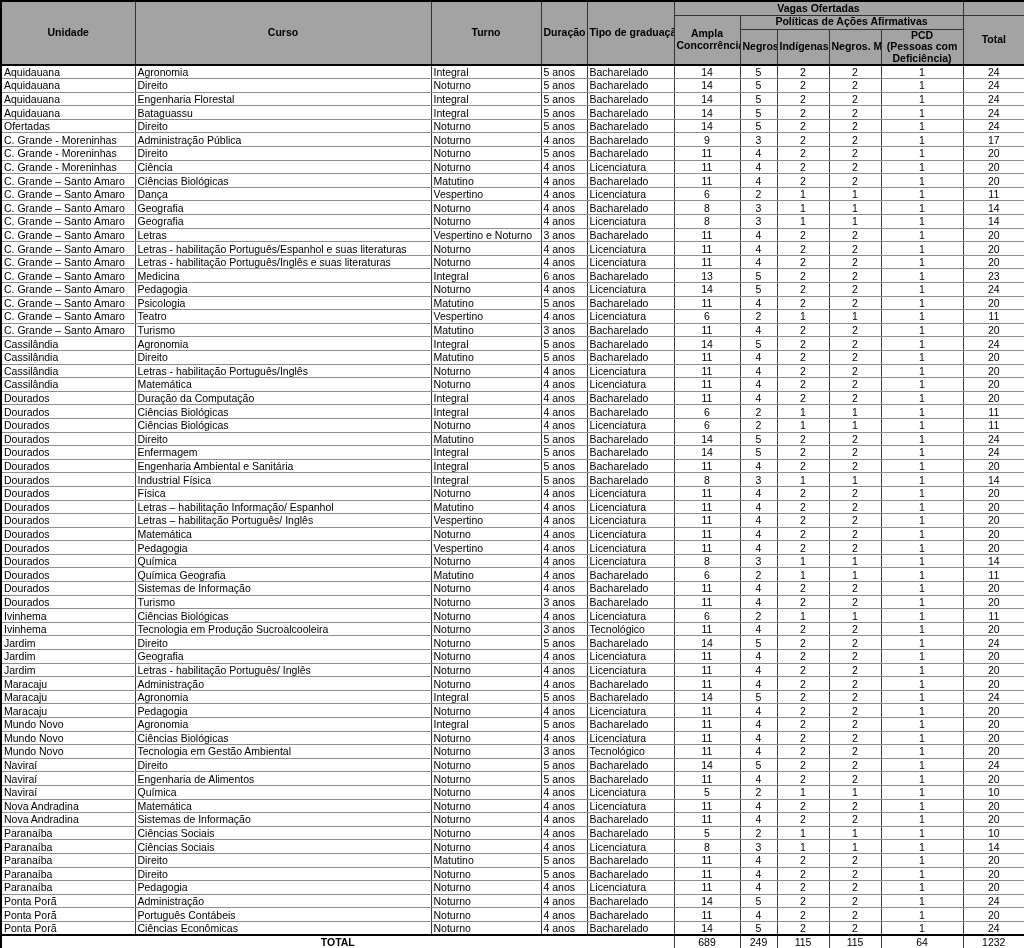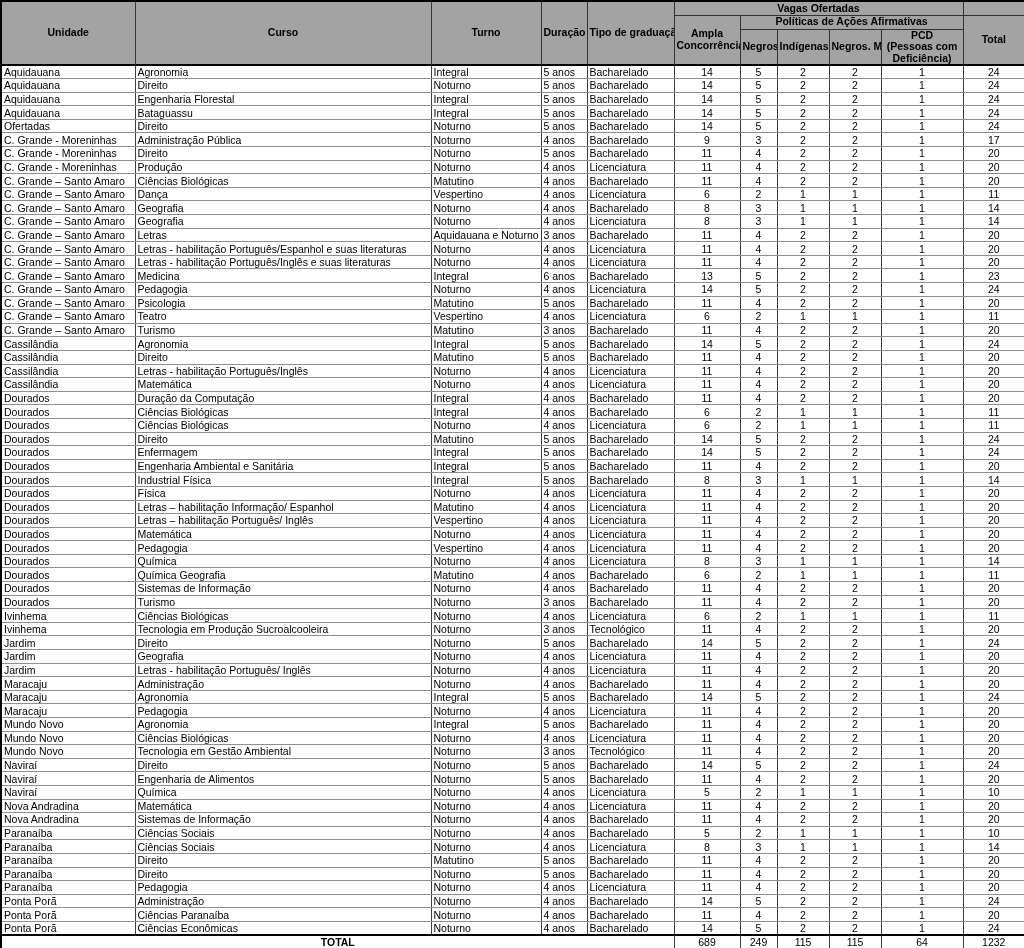--- a/index.html
+++ b/index.html
@@ -194,21 +194,21 @@
           <td class="t-left">Bacharelado</td>
           <td class="t-center">11</td>
           <td class="t-center">4</td>
           <td class="t-center">2</td>
           <td class="t-center">2</td>
           <td class="t-center">1</td>
           <td class="t-center">20</td>
         </tr>
         <tr>
           <td class="t-left">C. Grande - Moreninhas</td>
-          <td class="t-left">Produção</td>
+          <td class="t-left">Ciência</td>
           <td class="t-left">Noturno</td>
           <td class="t-left">4 anos</td>
           <td class="t-left">Licenciatura</td>
           <td class="t-center">11</td>
           <td class="t-center">4</td>
           <td class="t-center">2</td>
           <td class="t-center">2</td>
           <td class="t-center">1</td>
           <td class="t-center">20</td>
         </tr>
@@ -260,21 +260,21 @@
           <td class="t-center">8</td>
           <td class="t-center">3</td>
           <td class="t-center">1</td>
           <td class="t-center">1</td>
           <td class="t-center">1</td>
           <td class="t-center">14</td>
         </tr>
         <tr>
           <td class="t-left">C. Grande – Santo Amaro</td>
           <td class="t-left">Letras</td>
-          <td class="t-left">Aquidauana e Noturno</td>
+          <td class="t-left">Vespertino e Noturno</td>
           <td class="t-left">3 anos</td>
           <td class="t-left">Bacharelado</td>
           <td class="t-center">11</td>
           <td class="t-center">4</td>
           <td class="t-center">2</td>
           <td class="t-center">2</td>
           <td class="t-center">1</td>
           <td class="t-center">20</td>
         </tr>
         <tr>
@@ -909,21 +909,21 @@
           <td class="t-left">Bacharelado</td>
           <td class="t-center">14</td>
           <td class="t-center">5</td>
           <td class="t-center">2</td>
           <td class="t-center">2</td>
           <td class="t-center">1</td>
           <td class="t-center">24</td>
         </tr>
         <tr>
           <td class="t-left">Ponta Porã</td>
-          <td class="t-left">Ciências Paranaíba</td>
+          <td class="t-left">Português Contábeis</td>
           <td class="t-left">Noturno</td>
           <td class="t-left">4 anos</td>
           <td class="t-left">Bacharelado</td>
           <td class="t-center">11</td>
           <td class="t-center">4</td>
           <td class="t-center">2</td>
           <td class="t-center">2</td>
           <td class="t-center">1</td>
           <td class="t-center">20</td>
         </tr>

